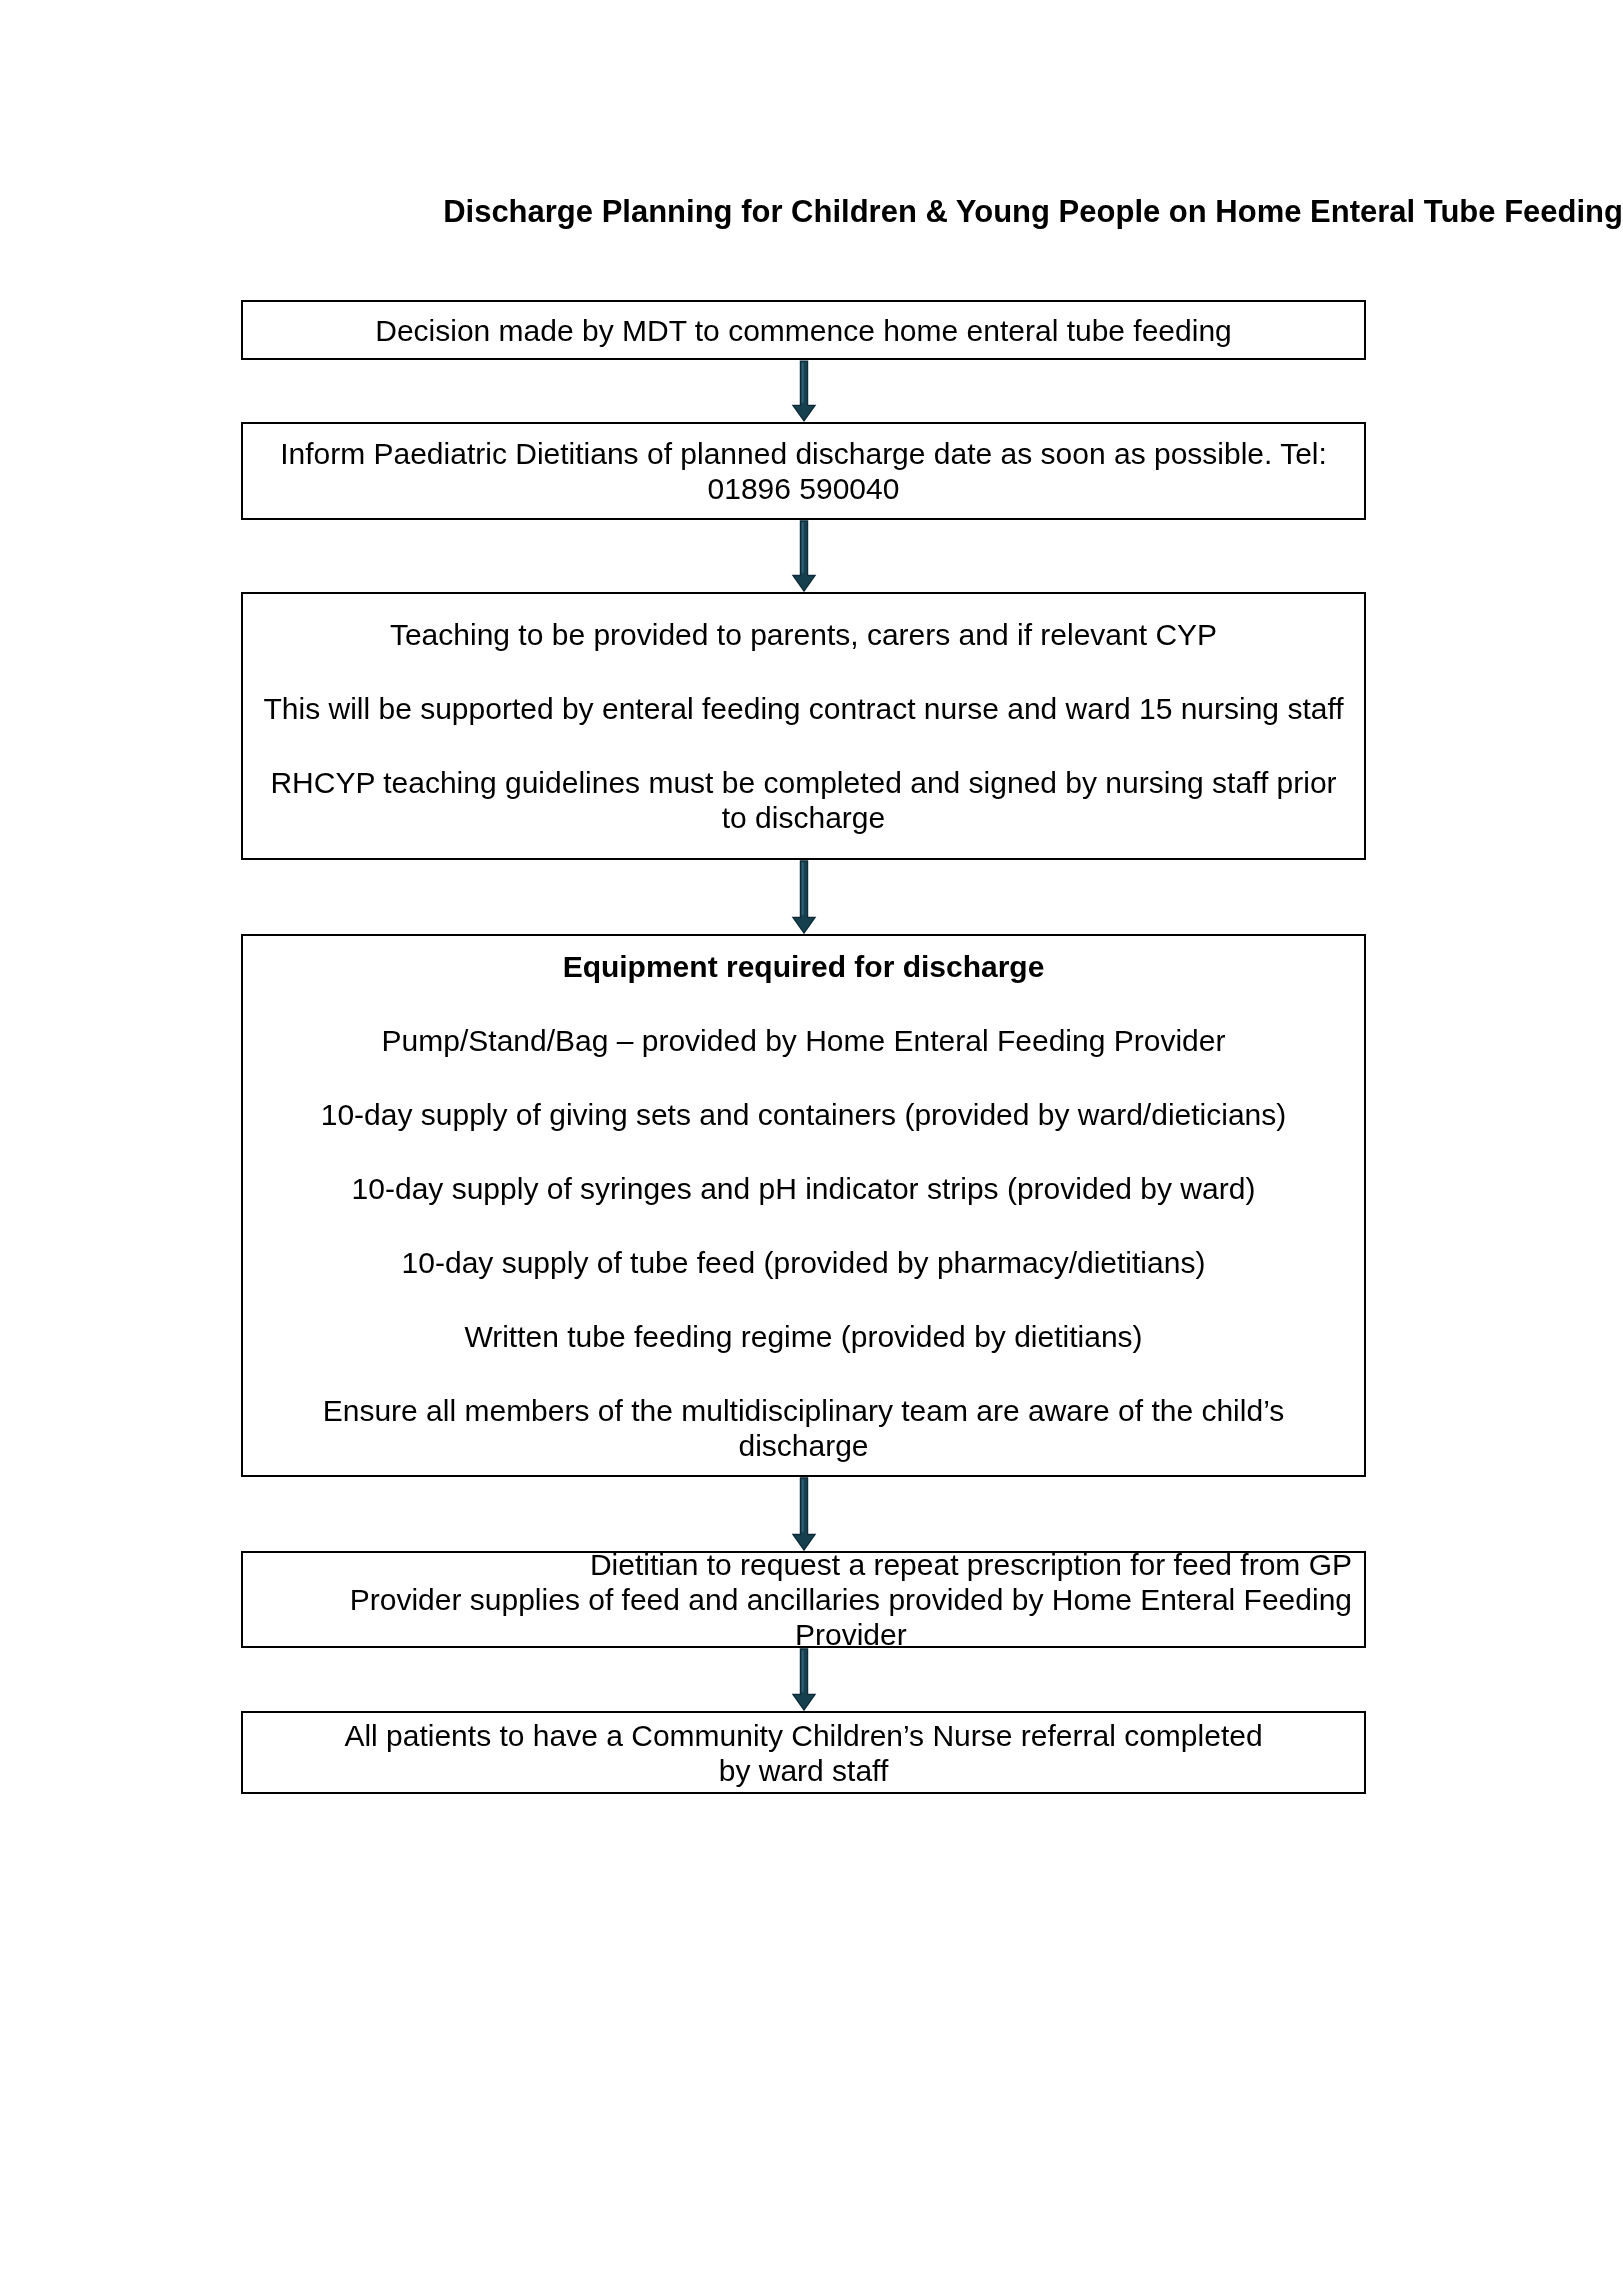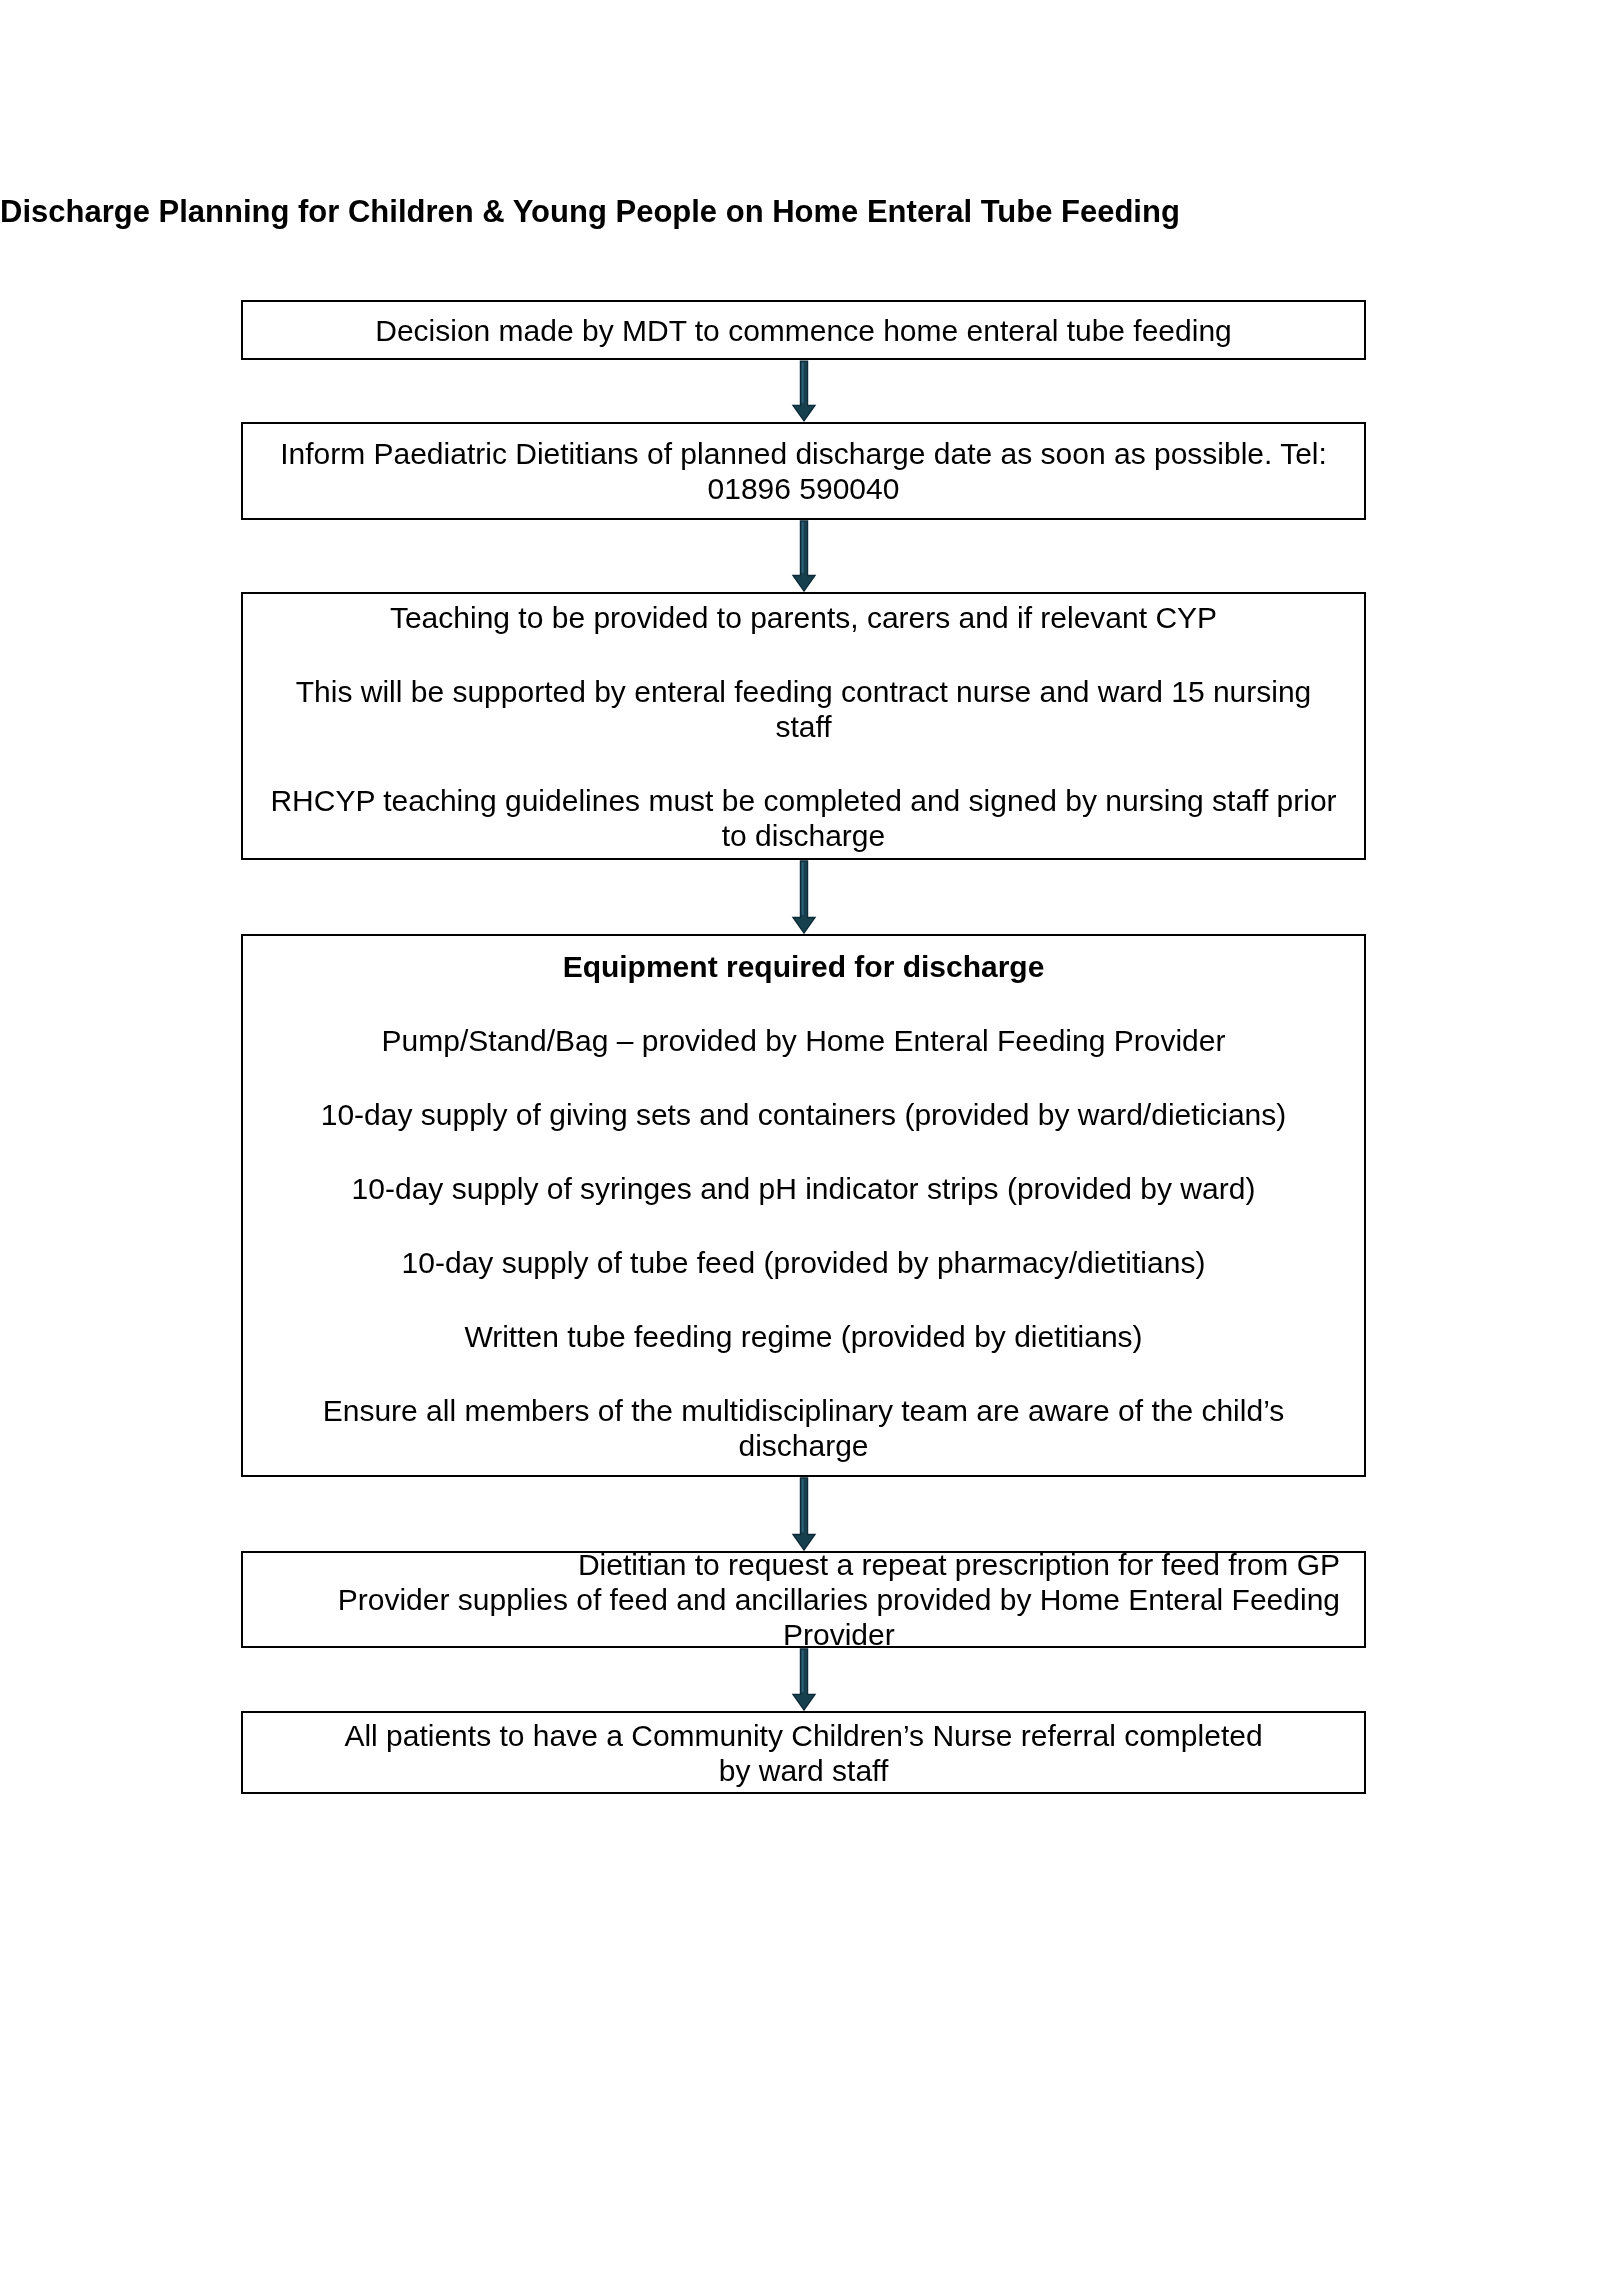--- a/index.html
+++ b/index.html
@@ -10,21 +10,21 @@
     background: #ffffff;
     font-family: "Liberation Sans", sans-serif;
     color: #000000;
     overflow: hidden;
   }
   .title {
     position: absolute;
     top: 194px;
     left: 0;
     width: 100%;
-    text-align: left;
+    text-align: right;
     font-size: 31px;
     line-height: 35px;
     font-weight: bold;
     white-space: nowrap;
   }
   .flow {
     position: absolute;
     left: 241px;
     top: 300px;
     width: 1125px;
@@ -34,21 +34,21 @@
     width: 100%;
     border: 2.6px solid #000000;
     background: #ffffff;
     display: flex;
     flex-direction: column;
     justify-content: center;
     align-items: center;
     text-align: center;
     font-size: 30px;
     line-height: 35px;
-    padding: 0 24px;
+    padding: 0 12px;
   }
   .fbox .para { margin: 0; white-space: pre-line; }
   .fbox .para + .para { margin-top: 39px; }
   .fbox.tight .para + .para { margin-top: 0; }
   .bold { font-weight: bold; text-align: right; }
   .b1 { height: 60px; }
   .b2 { height: 98px; }
   .b3 { height: 268px; }
   .b4 { height: 543px; }
   .b5 { height: 97px; align-items: flex-end; }

